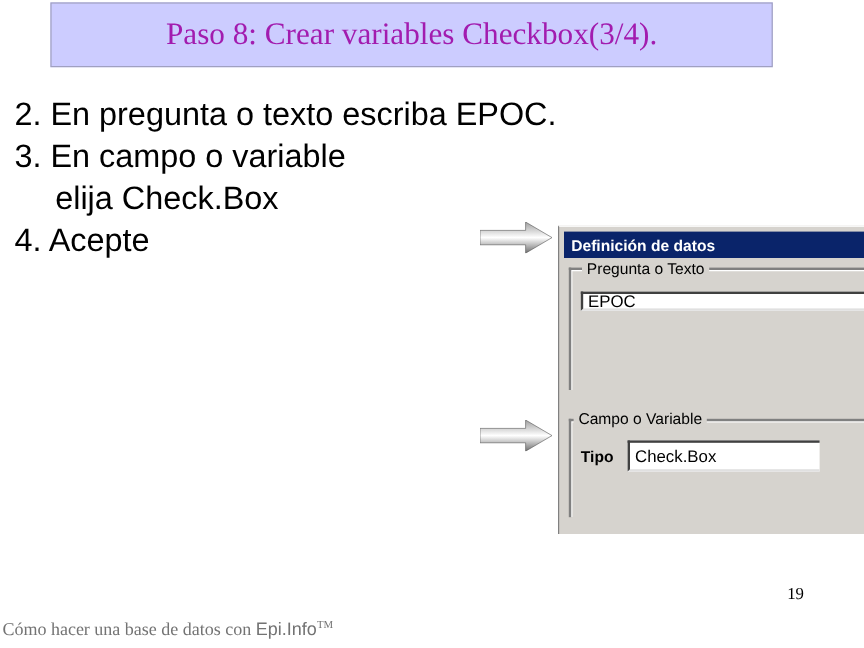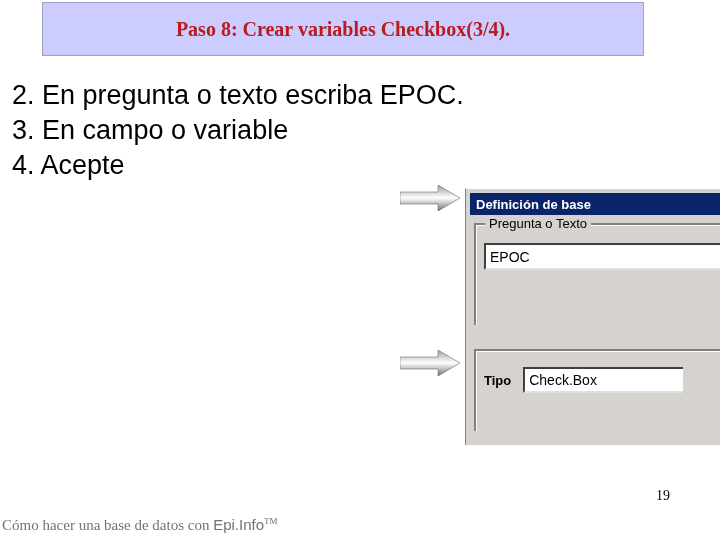--- a/index.html
+++ b/index.html
@@ -19,23 +19,23 @@
     width: 600px;
     height: 52px;
     background: #ccccff;
     border: 1px solid #a0a0c0;
     display: flex;
     align-items: center;
     justify-content: center;
   }
   .title-text {
     font-family: "Times New Roman", Times, serif;
-    font-weight: bold;
-    font-size: 20px;
-    color: #b91c1c;
+    font-weight: normal;
+    font-size: 26px;
+    color: #a21caf;
     text-align: center;
   }
   .steps {
     position: absolute;
     left: 12px;
     top: 78px;
     width: 460px;
     font-size: 27px;
     line-height: 1.3;
     color: #000;
@@ -87,21 +87,21 @@
     background: #d6d3ce;
     padding: 0 4px;
     font-size: 13px;
     font-family: "MS Sans Serif", Arial, sans-serif;
   }
   .text-input {
     position: absolute;
     left: 18px;
     top: 54px;
     right: 0;
-    height: 27px;
+    height: 16px;
     background: #fff;
     border-top: 2px solid #404040;
     border-left: 2px solid #404040;
     border-bottom: 2px solid #e0e0e0;
     border-right: none;
     font-size: 14px;
     font-family: "MS Sans Serif", Arial, sans-serif;
     padding: 2px 4px;
     box-sizing: border-box;
     display: flex;
@@ -183,20 +183,21 @@
 </head>
 <body>
 
 <div class="title-bar">
   <div class="title-text">Paso 8: Crear variables Checkbox(3/4).</div>
 </div>
 
 <div class="steps">
   <span class="row">2. En pregunta o texto escriba EPOC.</span>
   <span class="row">3. En campo o variable</span>
+  <span class="row indent">elija Check.Box</span>
   <span class="row">4. Acepte</span>
 </div>
 
 <div class="arrow arrow1">
   <svg viewBox="0 0 60 26">
     <defs>
       <linearGradient id="g1" x1="0" y1="0" x2="0" y2="1">
         <stop offset="0" stop-color="#a0a0a0"></stop>
         <stop offset="0.5" stop-color="#ffffff"></stop>
         <stop offset="1" stop-color="#707070"></stop>
@@ -207,30 +208,31 @@
 </div>
 
 <div class="arrow arrow2">
   <svg viewBox="0 0 60 26">
     <polygon points="0,7 38,7 38,0 60,13 38,26 38,19 0,19" fill="url(#g1)" stroke="#555" stroke-width="0.5"></polygon>
   </svg>
 </div>
 
 <div class="dialog">
   <div class="dialog-titlebar">
-    <span>Definición de base</span>
+    <span>Definición de datos</span>
   </div>
 
   <div class="dialog-group1"></div>
   <div class="group-label1">Pregunta o Texto</div>
   <div class="text-input">
     <span>EPOC</span>
   </div>
 
   <div class="dialog-group2"></div>
+  <div class="group-label2">Campo o Variable</div>
   <div class="tipo-row">
     <span class="tipo-label">Tipo</span>
     <div class="combo">
       <span>Check.Box</span>
     </div>
   </div>
 </div>
 
 <div class="page-num">19</div>
 

